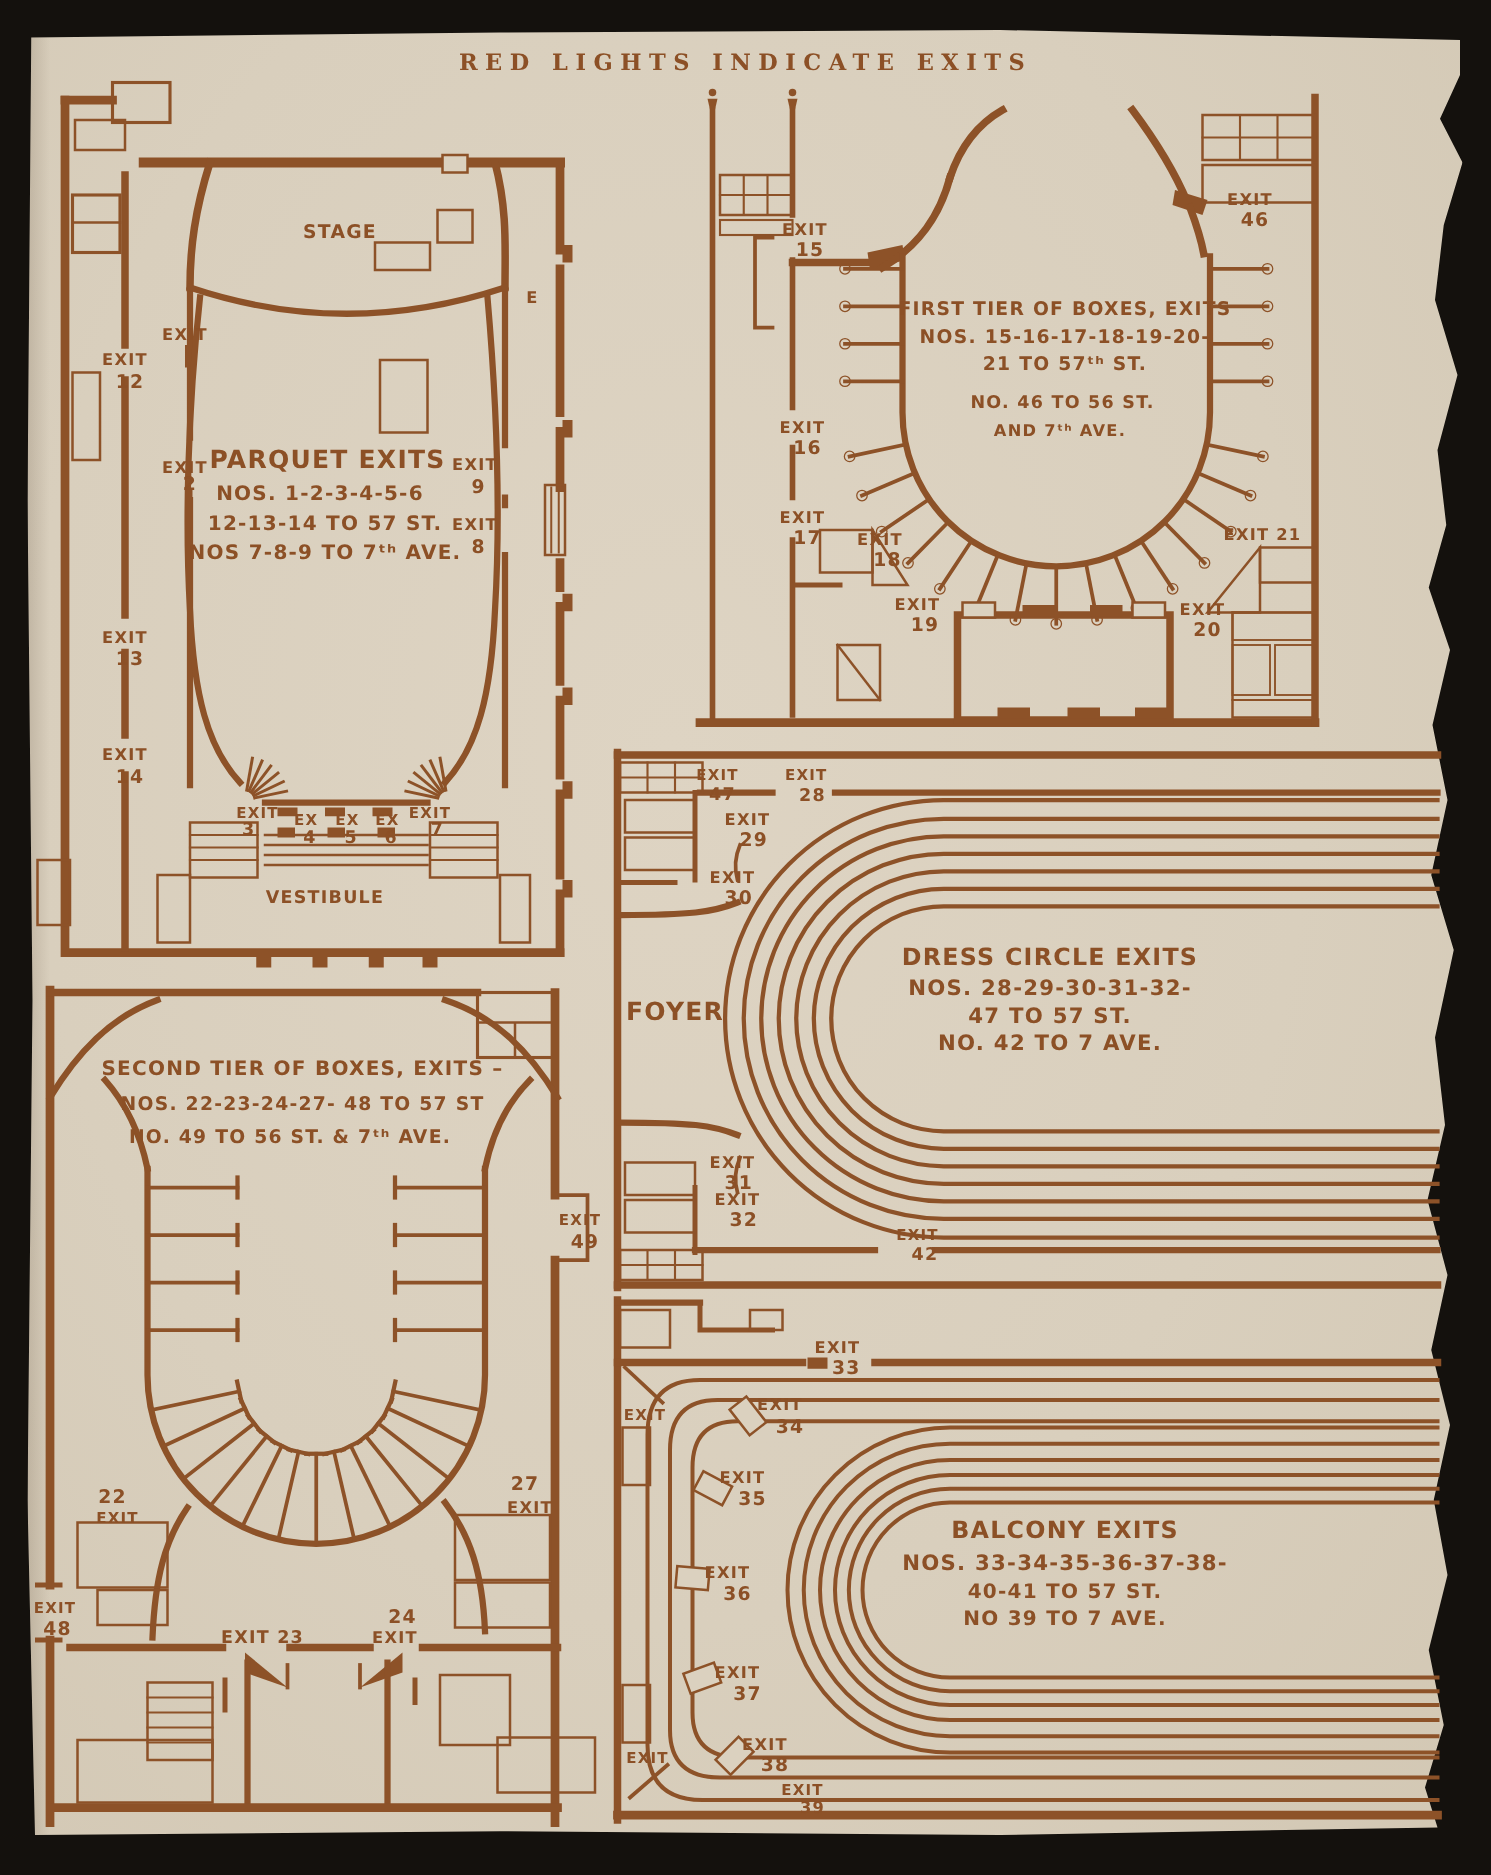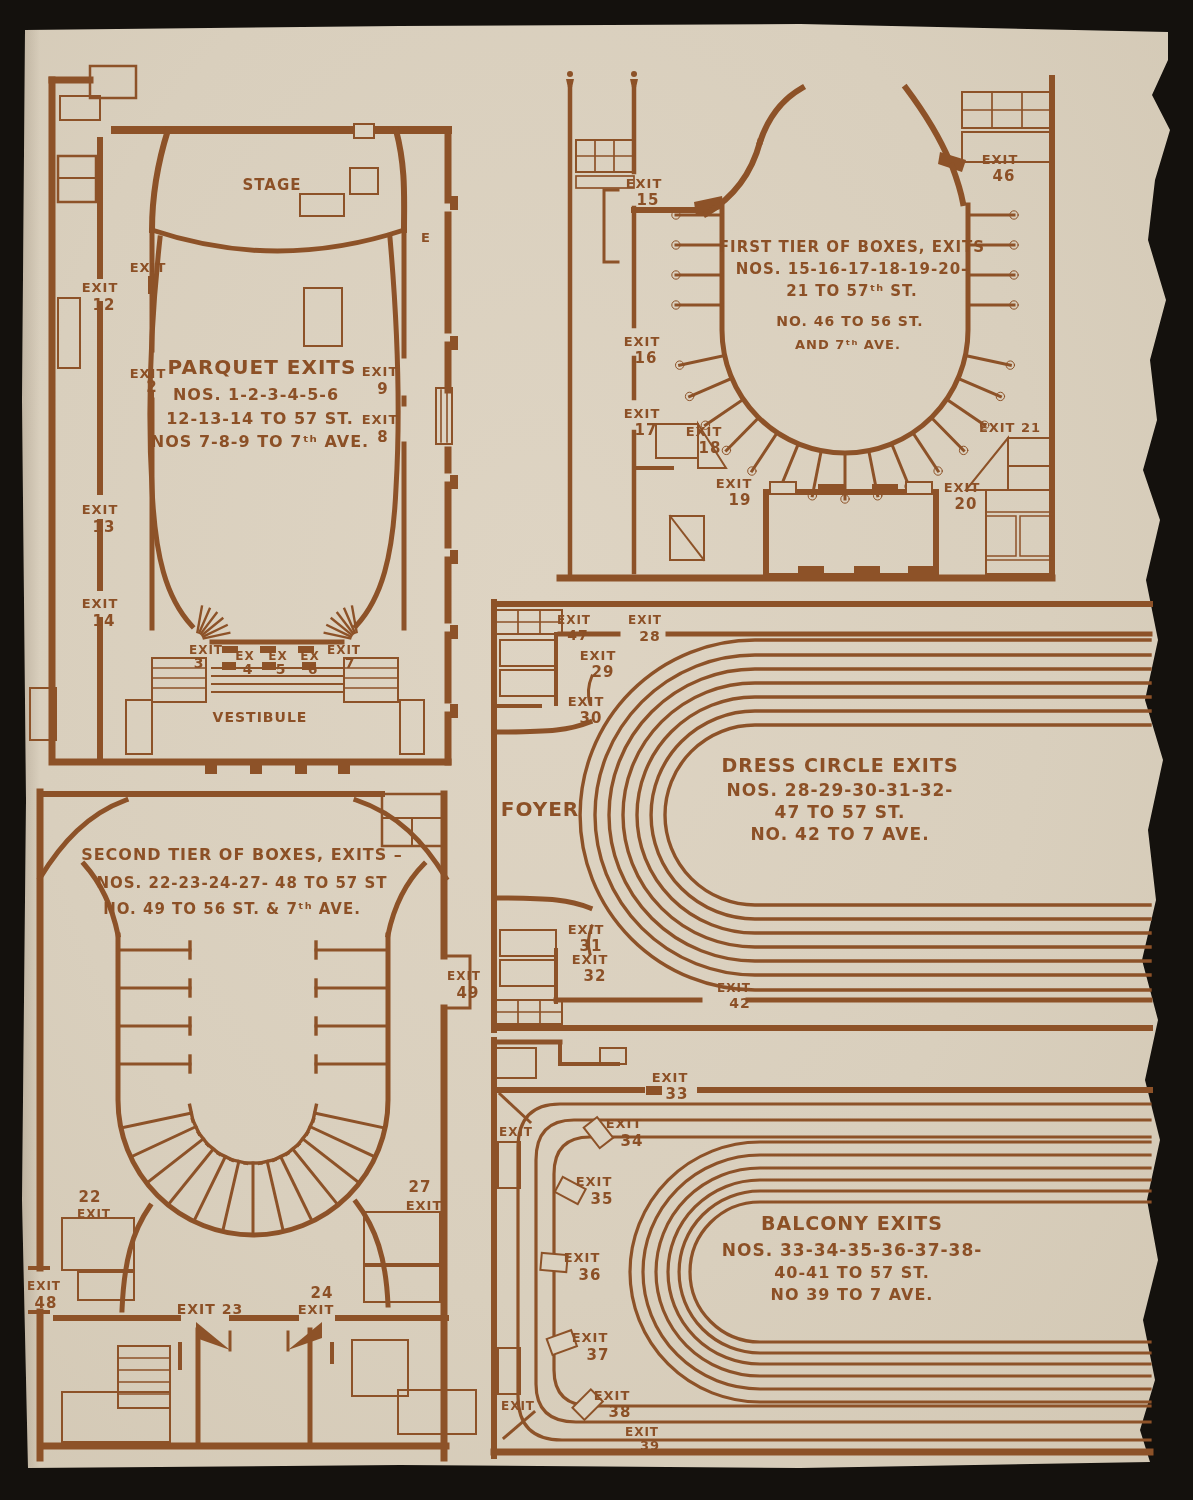--- a/index.html
+++ b/index.html
@@ -32,20 +32,21 @@
   svg.plans text{
     fill:#8c5026;font-family:"DejaVu Sans", sans-serif;font-weight:bold;
     text-anchor:middle;letter-spacing:1px;
   }
 </style>
 </head>
 <body>
 
 <div class="stage-wrap">
   <div class="paper"></div>
+  <div class="title">RED LIGHTS INDICATE EXITS</div>
 
   <svg class="plans" width="1193" height="1500" viewBox="0 0 1193 1500">
     <defs>
       <pattern id="hH" width="7" height="7" patternUnits="userSpaceOnUse">
         <line x1="0" y1="3.5" x2="7" y2="3.5" stroke="#8d5228" stroke-width="1.7"></line>
       </pattern>
       <pattern id="hV" width="7" height="7" patternUnits="userSpaceOnUse">
         <line x1="3.5" y1="0" x2="3.5" y2="7" stroke="#8d5228" stroke-width="1.7"></line>
       </pattern>
       <pattern id="hD" width="8" height="8" patternUnits="userSpaceOnUse">

